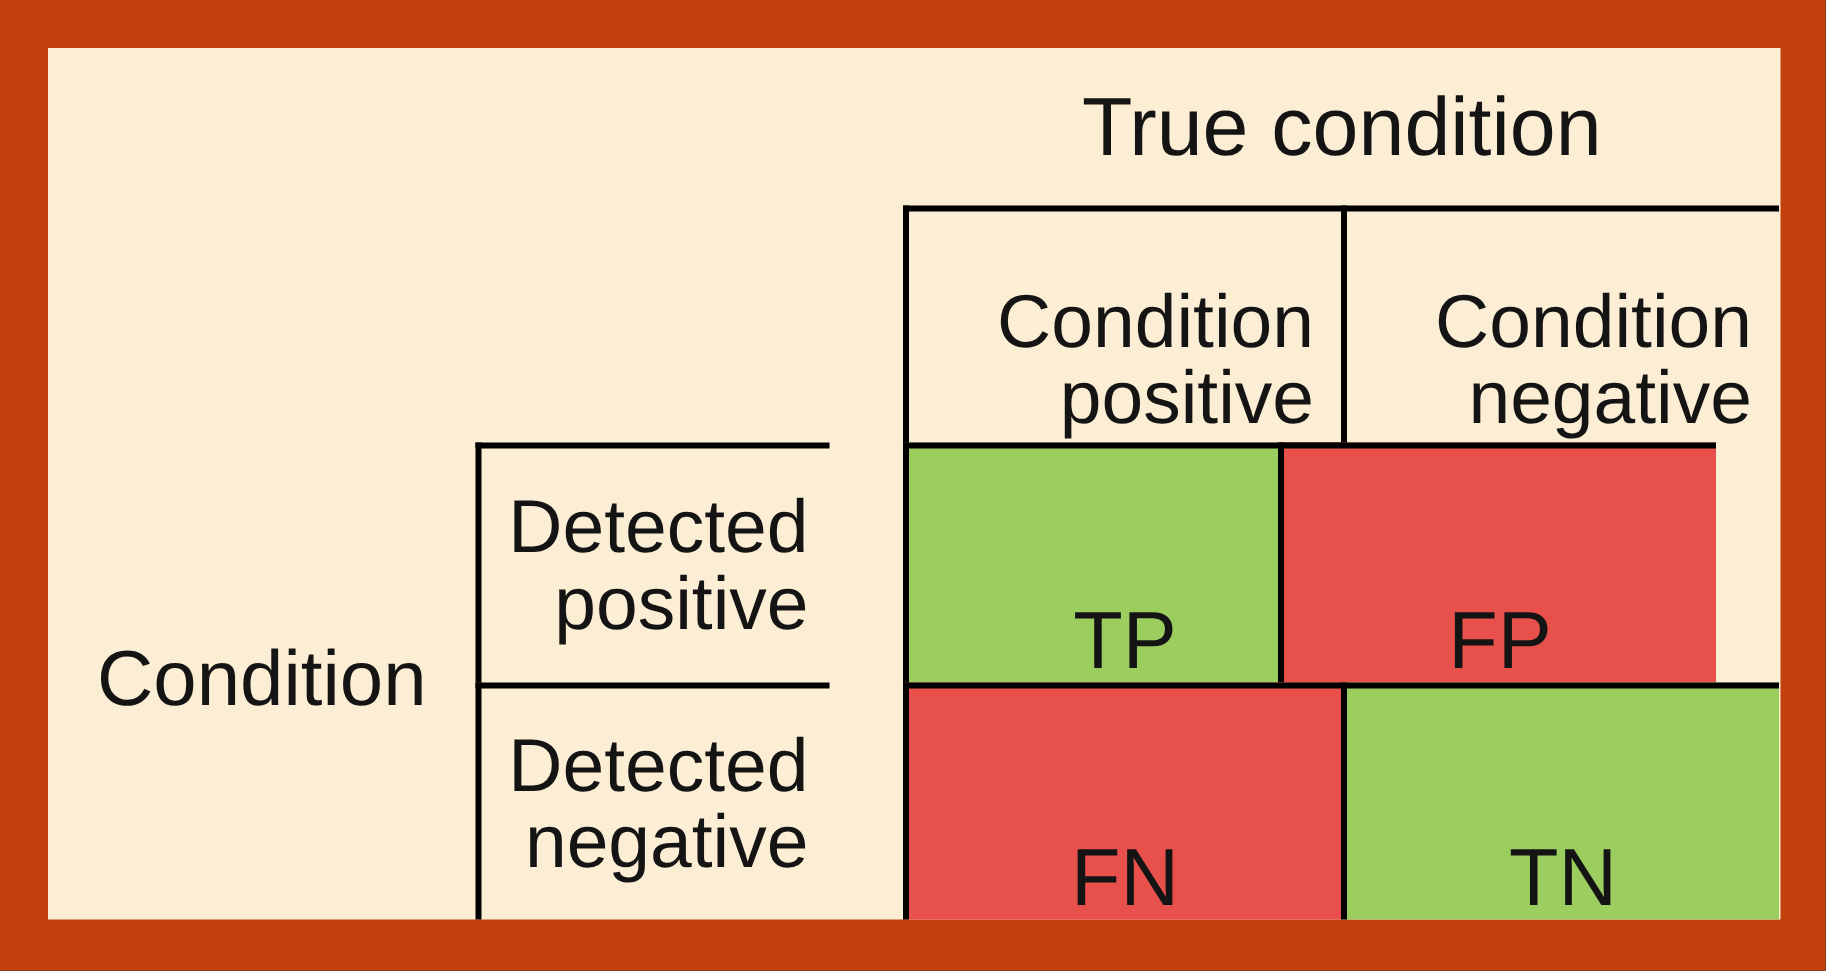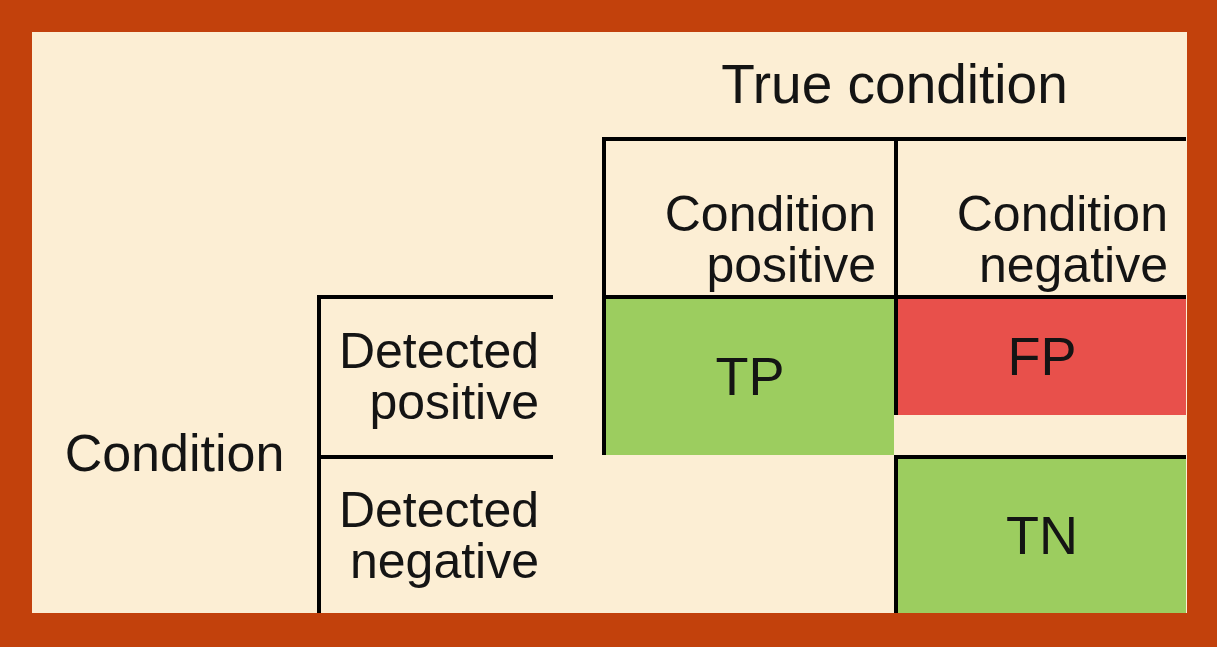--- a/index.html
+++ b/index.html
@@ -112,23 +112,24 @@
     border-bottom: 0;
   }
 
   
   .outcome {
     width: 292px;
     font-size: 54px;
     border-left: 4px solid #000;
     border-top: 4px solid #000;
     justify-content: center;
+    align-items: flex-end;
   }
   .outcome-tp { left: 570px; top: 263px; height: 160px; }
-  .outcome-fp { left: 862px; top: 263px; height: 120px; }
+  .outcome-fp { left: 820px; top: 263px; height: 160px; }
   .outcome-fn { left: 570px; top: 423px; height: 158px; }
   .outcome-tn { left: 862px; top: 423px; height: 158px; }
 
   .fill-green { background: #9ccd5f; }
   .fill-red   { background: #e8504b; }
 </style>
 </head>
 <body>
 
 <div class="figure">
@@ -159,18 +160,21 @@
       <span class="cell-text">Detected
 negative</span>
     </div>
 
     <div class="cell outcome outcome-tp fill-green">
       <span class="cell-text">TP</span>
     </div>
     <div class="cell outcome outcome-fp fill-red">
       <span class="cell-text">FP</span>
     </div>
+    <div class="cell outcome outcome-fn fill-red">
+      <span class="cell-text">FN</span>
+    </div>
     <div class="cell outcome outcome-tn fill-green">
       <span class="cell-text">TN</span>
     </div>
 
   </div>
 </div>
 
 </body></html>

